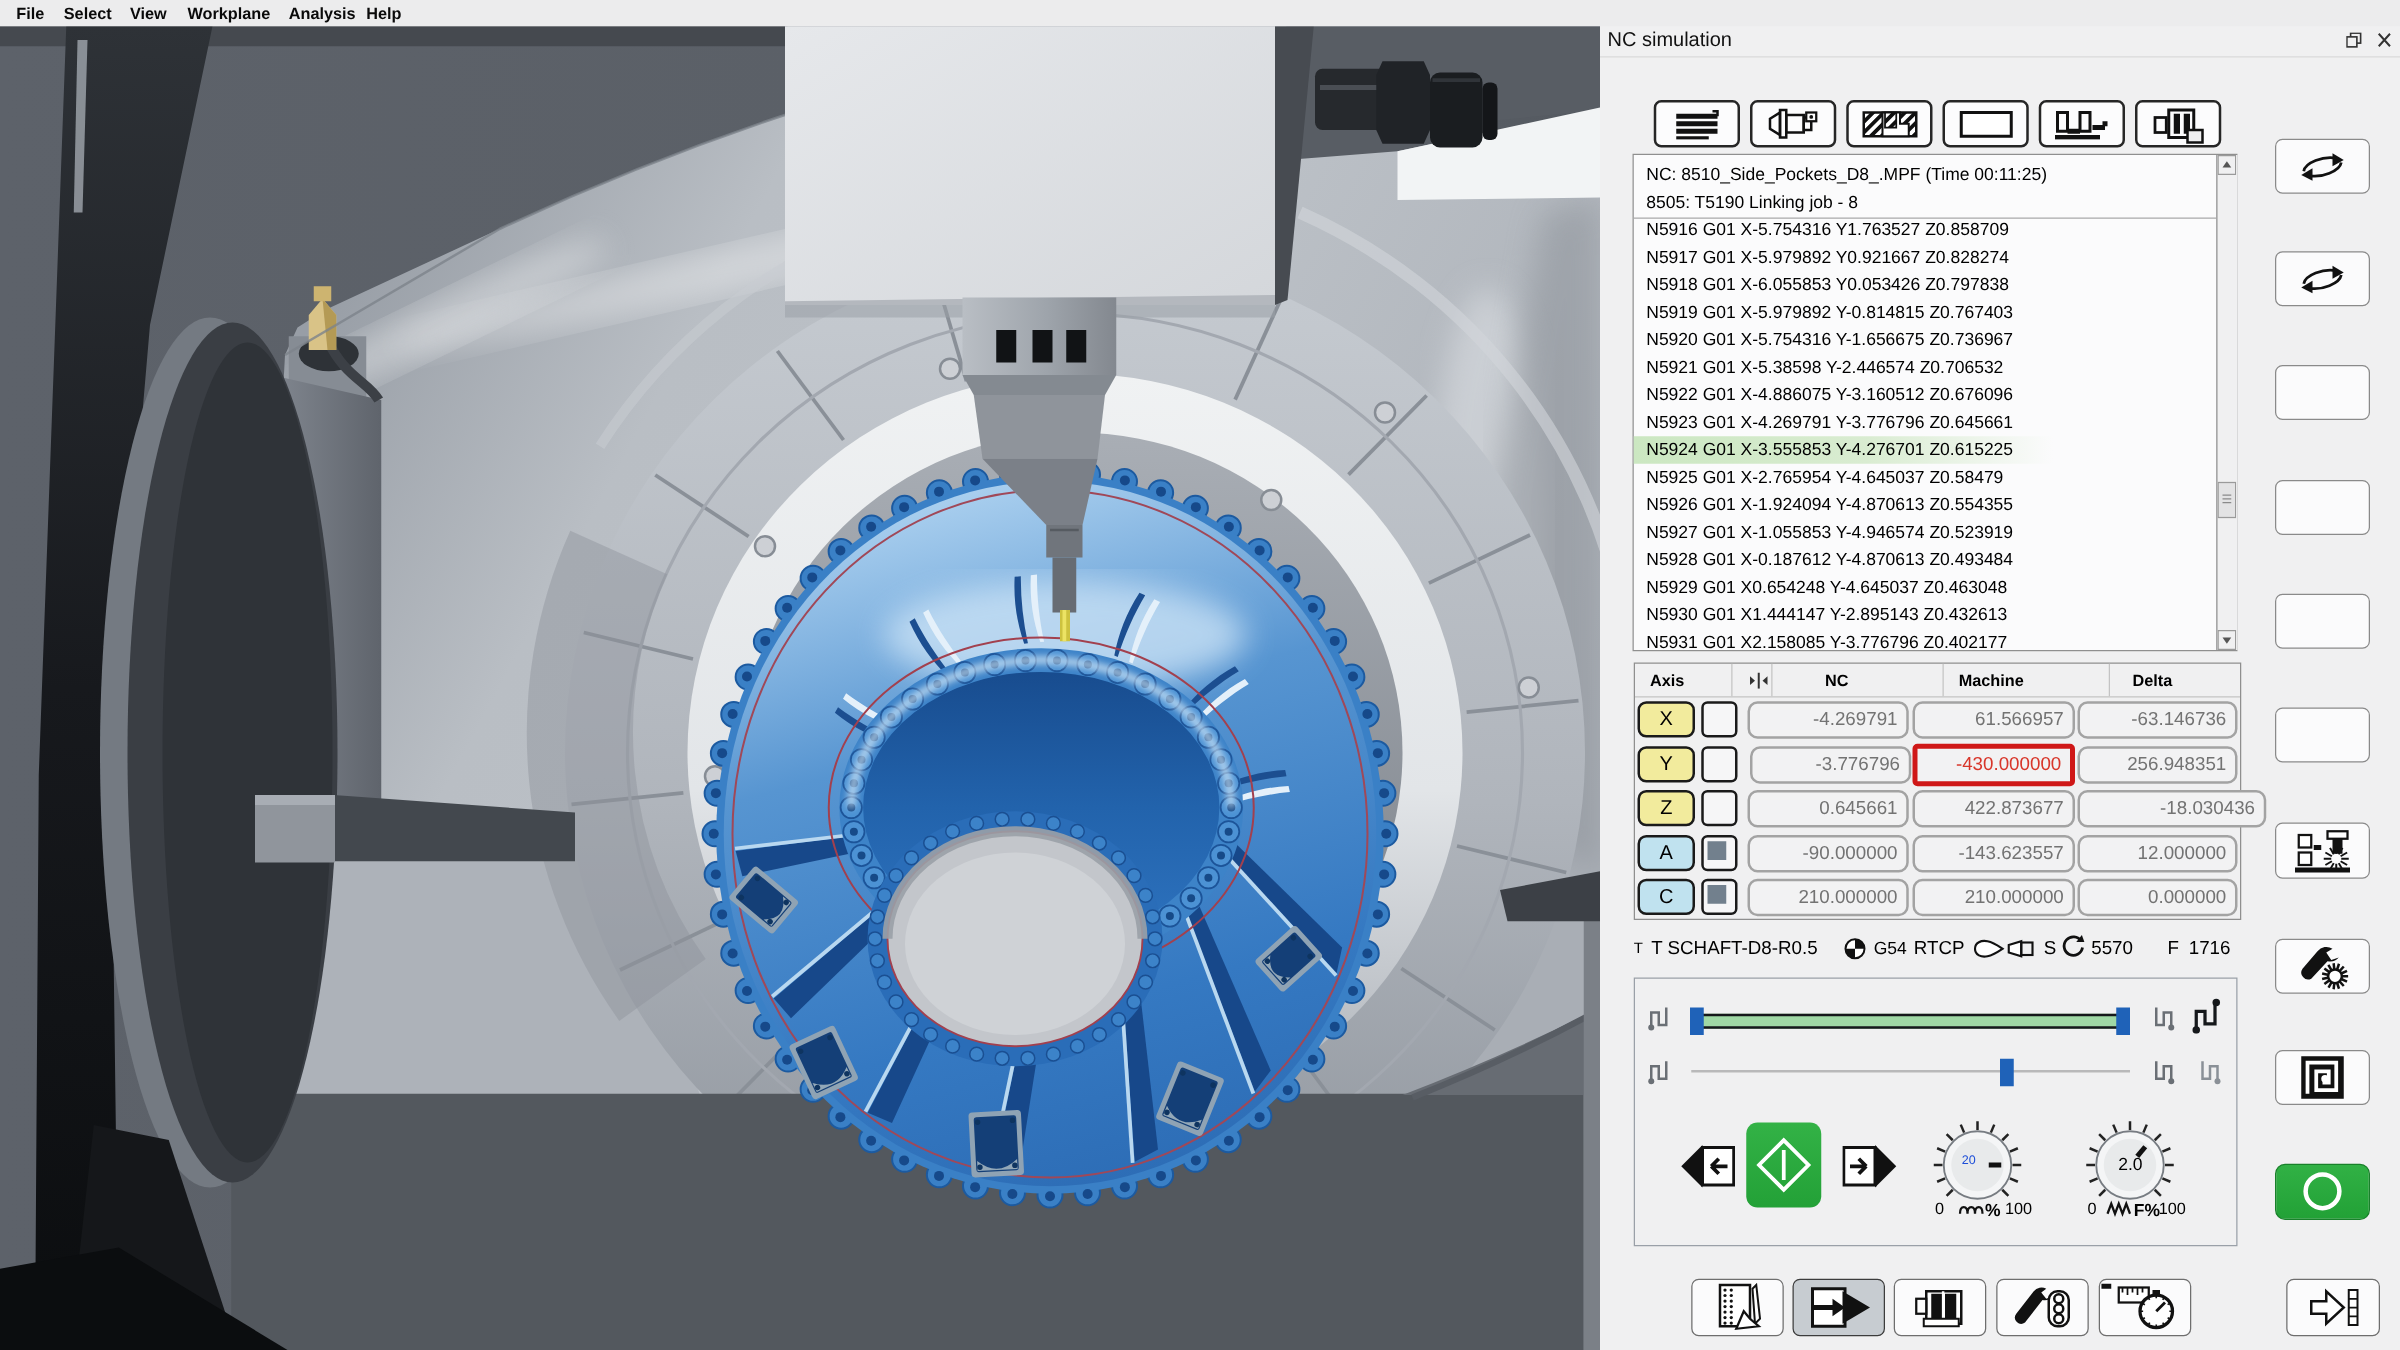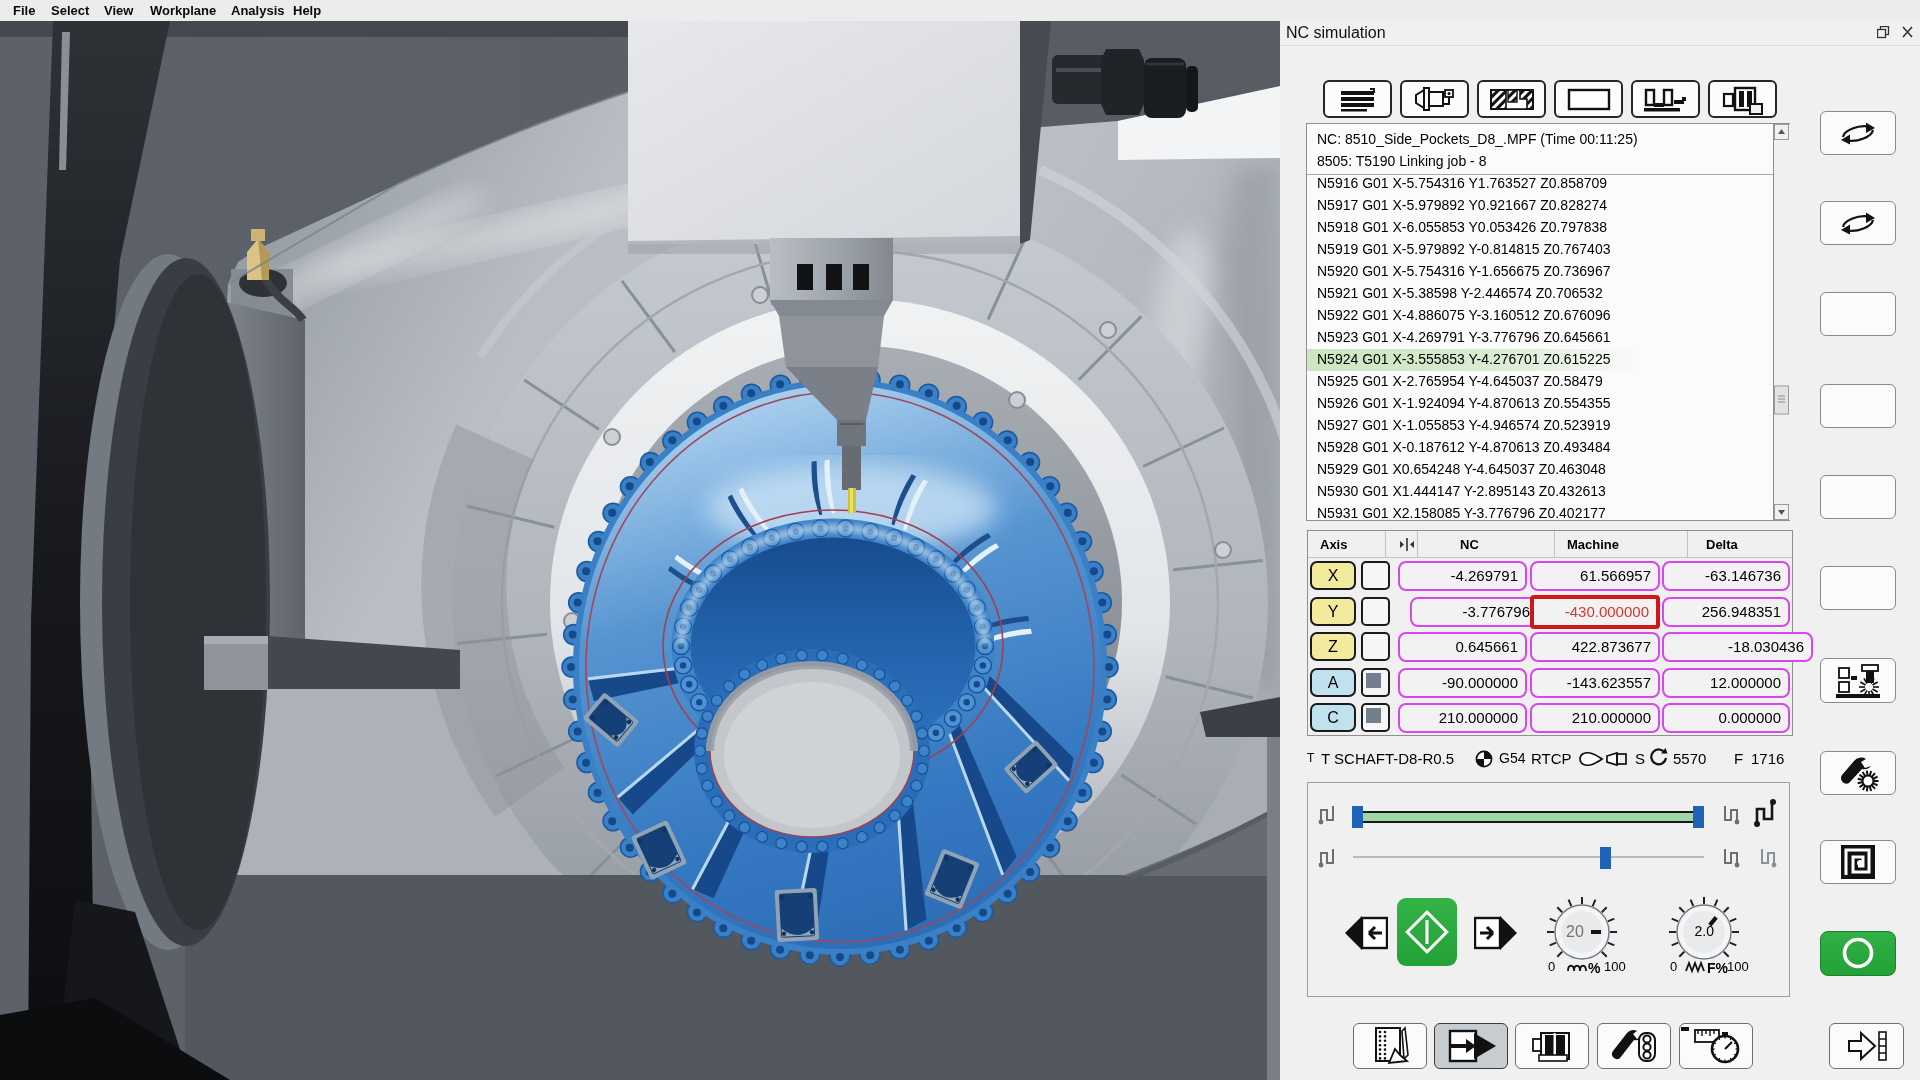--- a/index.html
+++ b/index.html
@@ -3,22 +3,22 @@
 <style>
 html,body{margin:0;padding:0;width:1920px;height:1080px;overflow:hidden;
  font-family:"Liberation Sans",sans-serif;background:#f0f0f1;}
 #viewport{position:absolute;left:0;top:0;width:1280px;height:1080px;}
 #menubar{position:absolute;left:0;top:0;width:1920px;height:21px;background:#ececed;z-index:5;}
 #menubar span{position:absolute;top:3px;font-size:13px;font-weight:bold;color:#0a0a0a;}
 #panel{position:absolute;left:1280px;top:0;width:640px;height:1080px;background:#f0f0f1;z-index:4;}
 .abs{position:absolute;}
 .btn{position:absolute;background:#fcfcfd;border:2px solid #262626;border-radius:6px;box-sizing:border-box;}
 .btnl{position:absolute;background:#fbfbfc;border:1.5px solid #6e6e6e;border-radius:6px;box-sizing:border-box;}
-.field{position:absolute;border:2px solid #d946ef;border-radius:8px;box-sizing:border-box;
- font-size:15px;color:#000000;text-align:right;line-height:26px;padding-right:7px;background:#f2f2f3;}
+.field{position:absolute;border:2px solid #a3a3a3;border-radius:8px;box-sizing:border-box;
+ font-size:15px;color:#737373;text-align:right;line-height:26px;padding-right:7px;background:#f2f2f3;}
 .axbtn{position:absolute;border:2px solid #1a1a1a;border-radius:7px;box-sizing:border-box;
  font-size:16px;color:#000;text-align:center;line-height:25px;}
 .sqbtn{position:absolute;width:29px;height:29px;border:2px solid #1a1a1a;border-radius:5px;box-sizing:border-box;background:#f6f6f7;}
 .hdr{position:absolute;font-size:13px;font-weight:bold;color:#000;}
 .gtext{font-size:14px;color:#000;white-space:pre;}
 </style></head>
 <body>
 <div id="viewport"><svg width="1280" height="1080" viewBox="0 0 1280 1080">
       <defs>
 <linearGradient id="bgG" x1="0" y1="0" x2="1" y2="0">
@@ -615,21 +615,21 @@
     <div class="hdr" style="left:180px;top:537px">NC</div>
     <div class="hdr" style="left:287px;top:537px">Machine</div>
     <div class="hdr" style="left:426px;top:537px">Delta</div>
     <div class="axbtn" style="left:30px;top:561px;width:46px;height:29px;background:#f2eb9d">X</div>
     <div class="sqbtn" style="left:81px;top:561px"></div>
     <div class="field" style="left:118px;top:561px;width:129px;height:30px">-4.269791</div>
     <div class="field" style="left:250px;top:561px;width:130px;height:30px">61.566957</div>
     <div class="field" style="left:382px;top:561px;width:128px;height:30px">-63.146736</div>
     <div class="axbtn" style="left:30px;top:597px;width:46px;height:29px;background:#f2eb9d">Y</div>
     <div class="sqbtn" style="left:81px;top:597px"></div>
-    <div class="field" style="left:130px;top:597px;width:129px;height:30px">-3.776796</div>
+    <div class="field" style="left:120px;top:597px;width:129px;height:30px">-3.776796</div>
     <div class="field" style="left:250px;top:595px;width:130px;height:34px;border:4px solid #cf1717;border-radius:4px;color:#d8362a;line-height:26px">-430.000000</div>
     <div class="field" style="left:382px;top:597px;width:128px;height:30px">256.948351</div>
     <div class="axbtn" style="left:30px;top:632px;width:46px;height:29px;background:#f2eb9d">Z</div>
     <div class="sqbtn" style="left:81px;top:632px"></div>
     <div class="field" style="left:118px;top:632px;width:129px;height:30px">0.645661</div>
     <div class="field" style="left:250px;top:632px;width:130px;height:30px">422.873677</div>
     <div class="field" style="left:382px;top:632px;width:151px;height:30px">-18.030436</div>
     <div class="axbtn" style="left:30px;top:668px;width:46px;height:29px;background:#c0e2ef">A</div>
     <div class="sqbtn" style="left:81px;top:668px"></div>
     <div class="abs" style="left:86px;top:673px;width:15px;height:15px;background:#72808d"></div>
@@ -731,21 +731,21 @@
       <line x1="50.7" y1="14.1" x2="53.4" y2="7.7" stroke="#222" stroke-width="2"></line>
       <line x1="59.8" y1="20.2" x2="64.7" y2="15.3" stroke="#222" stroke-width="2"></line>
       <line x1="65.9" y1="29.3" x2="72.3" y2="26.6" stroke="#222" stroke-width="2"></line>
       <line x1="68.0" y1="40.0" x2="75.0" y2="40.0" stroke="#222" stroke-width="2"></line>
       <line x1="65.9" y1="50.7" x2="72.3" y2="53.4" stroke="#222" stroke-width="2"></line>
       <line x1="59.8" y1="59.8" x2="64.7" y2="64.7" stroke="#222" stroke-width="2"></line>
       <circle cx="40" cy="40" r="27" fill="#f4f5f6" stroke="#777c82" stroke-width="1.5"></circle>
       <circle cx="40" cy="40" r="21" fill="#e8eaeb"></circle>
       <line x1="49.0" y1="40.0" x2="59.0" y2="40.0" stroke="#111" stroke-width="4"></line>
     </svg>
-    <div class="abs" style="left:278px;top:923px;width:34px;text-align:center;font-size:16px;color:#737373">20</div>
+    <div class="abs" style="left:278px;top:923px;width:34px;text-align:center;font-size:10px;color:#1d4ed8">20</div>
     <div class="abs" style="left:268px;top:959px;font-size:13px;color:#000">0</div>
     <svg class="abs" style="left:286px;top:959px" width="40" height="16" viewBox="0 0 40 16">
       <path d="M 2,12 C 2,5 8,5 8,12 M 8,12 C 8,5 14,5 14,12 M 14,12 C 14,5 20,5 20,12" fill="none" stroke="#111" stroke-width="1.8"></path>
       <text x="22" y="14" font-family="Liberation Sans" font-size="14" font-weight="bold" fill="#000">%</text>
     </svg>
     <div class="abs" style="left:324px;top:959px;font-size:13px;color:#000">100</div>
     <svg class="abs" style="left:384px;top:892px" width="80" height="80" viewBox="0 0 80 80">
       <line x1="20.2" y1="59.8" x2="15.3" y2="64.7" stroke="#222" stroke-width="2"></line>
       <line x1="14.1" y1="50.7" x2="7.7" y2="53.4" stroke="#222" stroke-width="2"></line>
       <line x1="12.0" y1="40.0" x2="5.0" y2="40.0" stroke="#222" stroke-width="2"></line>

